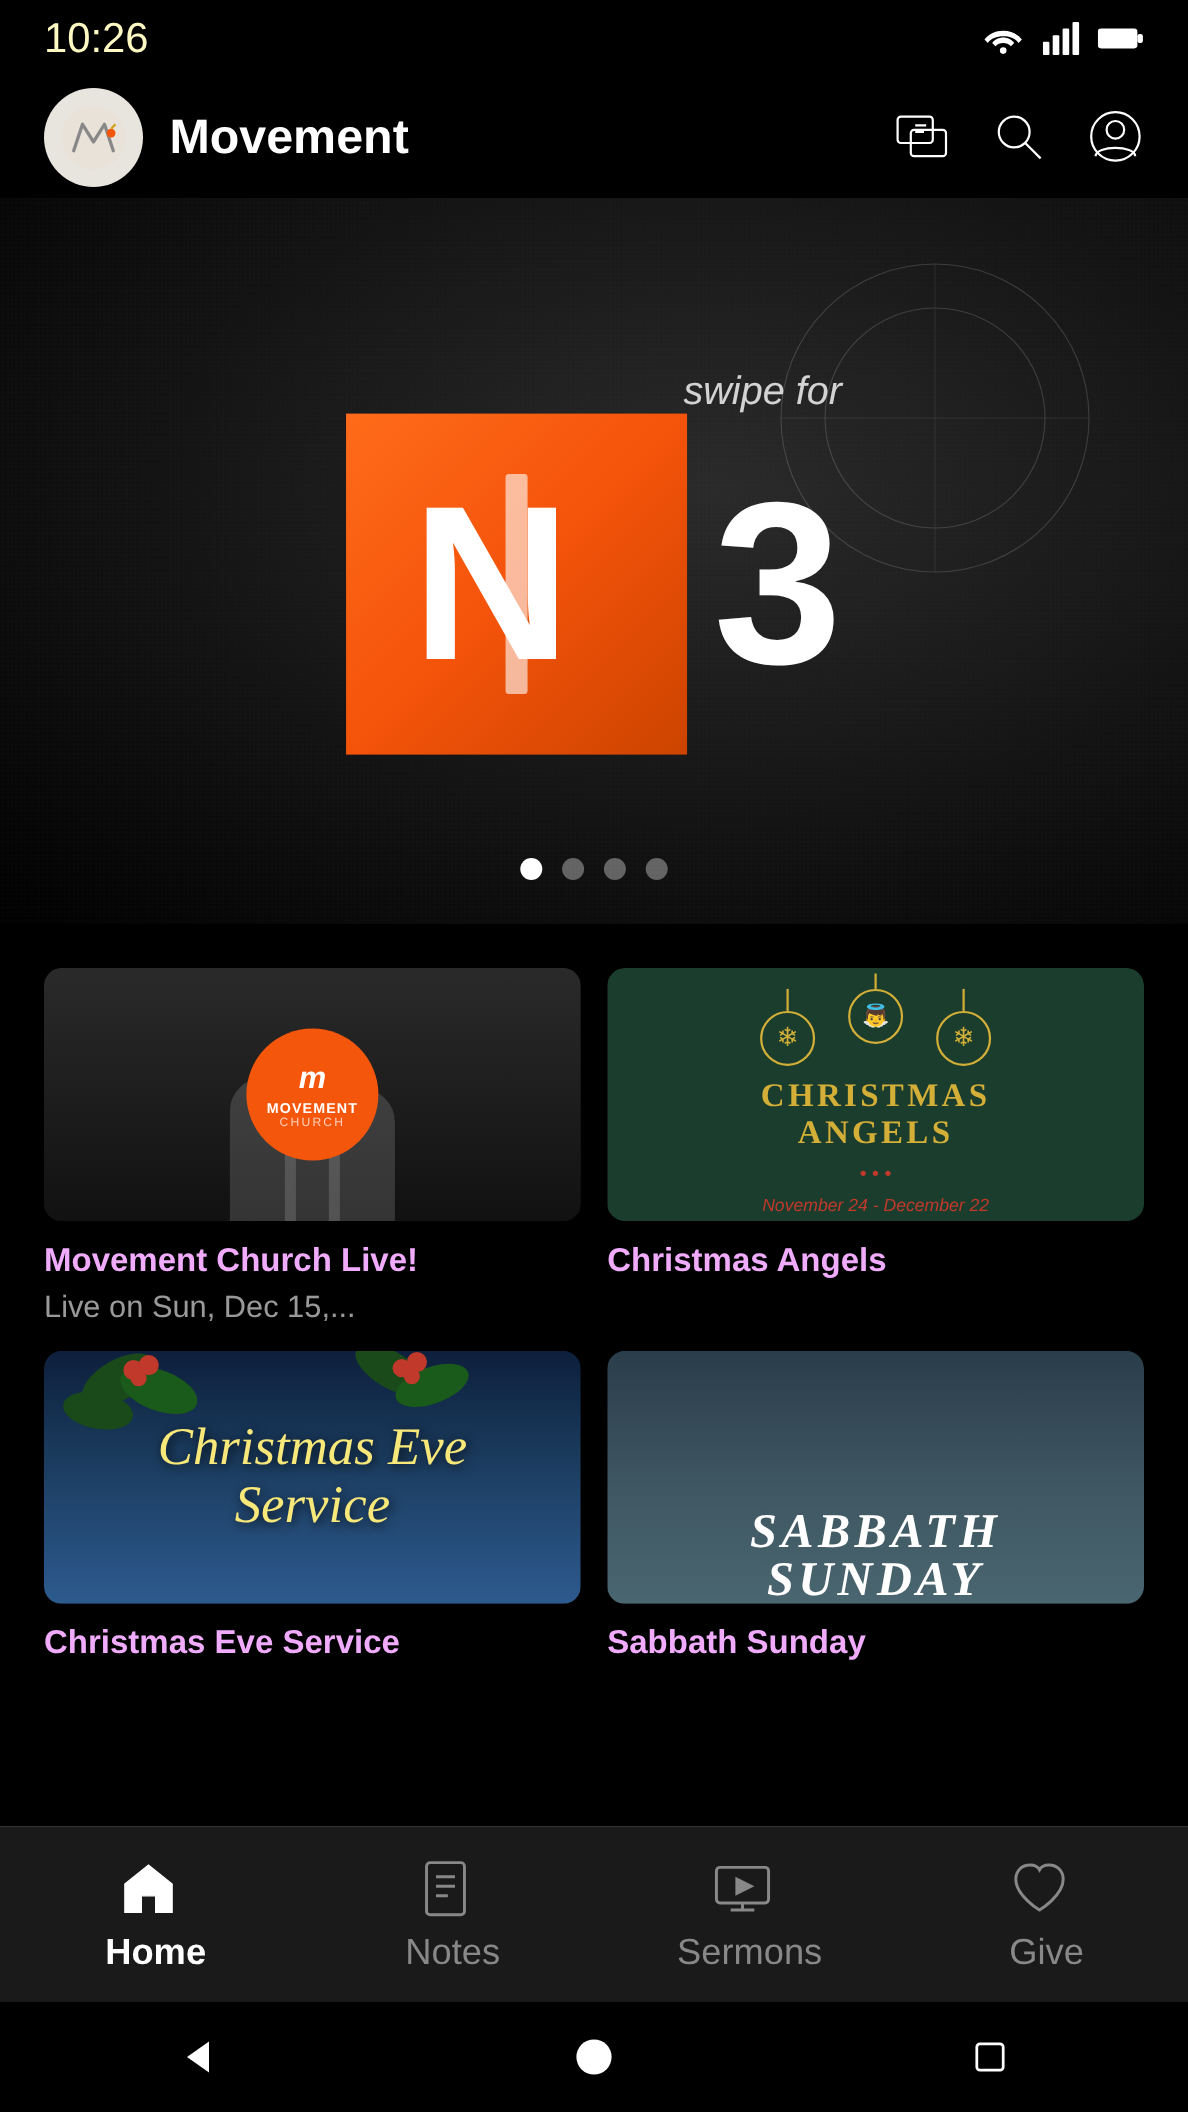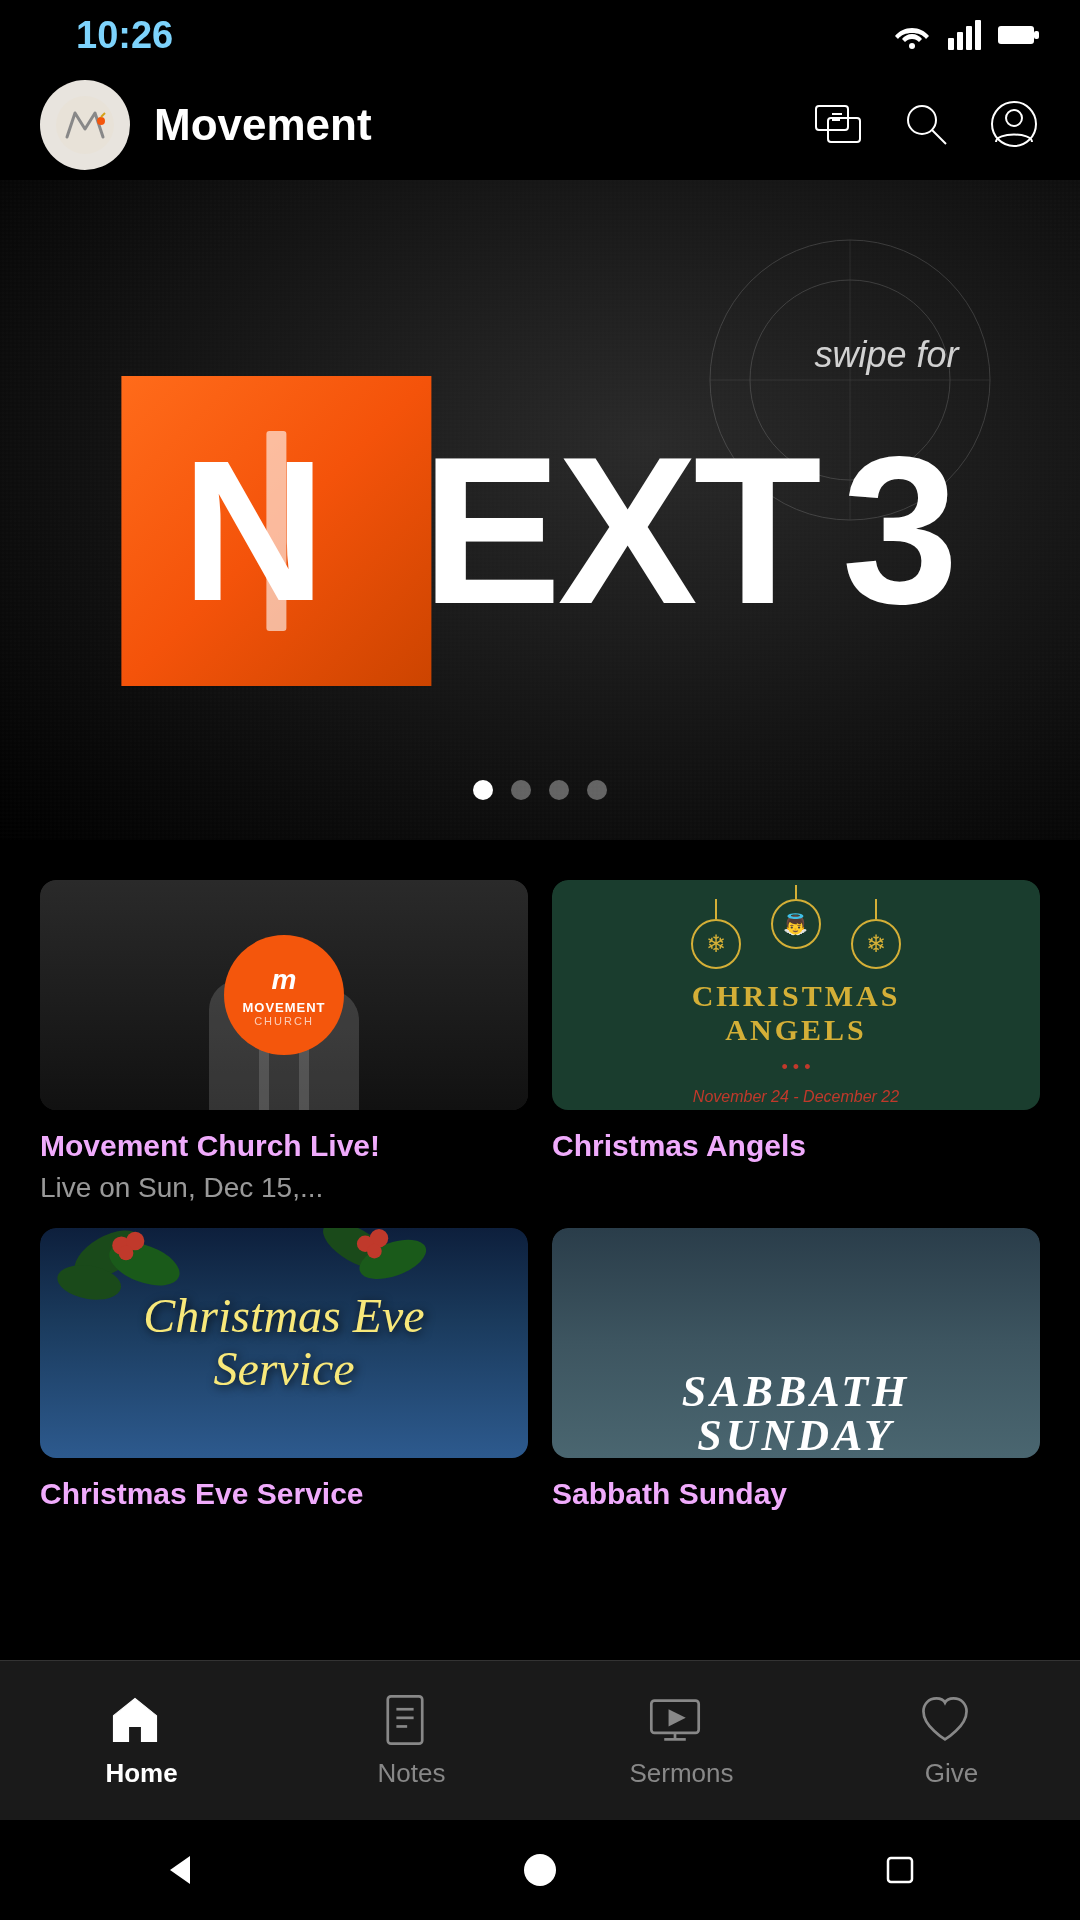--- a/index.html
+++ b/index.html
@@ -17,23 +17,22 @@
     .status-bar {
       display: flex;
       justify-content: space-between;
       align-items: center;
       padding: 18px 40px;
       background: #000;
       height: 70px;
     }
     .status-time {
       font-size: 38px;
-      font-weight: 700;
-      color: #7dd3fc;
-      margin-left: 36px;
+      font-weight: 400;
+      color: #fef9c3;
     }
     .status-icons {
       display: flex;
       gap: 16px;
       align-items: center;
     }
     .status-icons svg {
       fill: #fff;
     }
 
@@ -404,21 +403,21 @@
     }
     .nav-icon {
       width: 56px;
       height: 56px;
     }
     .nav-icon svg {
       width: 100%;
       height: 100%;
     }
     .nav-label {
-      font-size: 26px;
+      font-size: 33px;
       color: #888;
       margin-left: 13px;
     }
     .nav-item.active .nav-label {
       color: #fff;
     }
     .nav-item.active .nav-icon svg {
       stroke: #fff;
       fill: #fff;
     }
@@ -524,21 +523,20 @@
     <line x1="10" y1="150" x2="290" y2="150" stroke="white" stroke-width="0.5"></line>
   </svg>
 
   <div class="hero-content">
     <span class="swipe-for">swipe for</span>
     <div class="next3-container">
       <div class="orange-box">
         <div class="orange-box-bar"></div>
         <span style="font-size:200px;font-weight:900;color:#fff;position:absolute;left:60px;line-height:1;">N</span>
       </div>
-      <span style="font-size:210px;font-weight:900;color:#fff;letter-spacing:-4px;line-height:1;margin-left:-10px;">EXT</span>
       <span style="font-size:210px;font-weight:900;color:#fff;line-height:1;margin-left:24px;">3</span>
     </div>
   </div>
 
   <div class="hero-dots">
     <div class="dot active"></div>
     <div class="dot"></div>
     <div class="dot"></div>
     <div class="dot"></div>
   </div>

